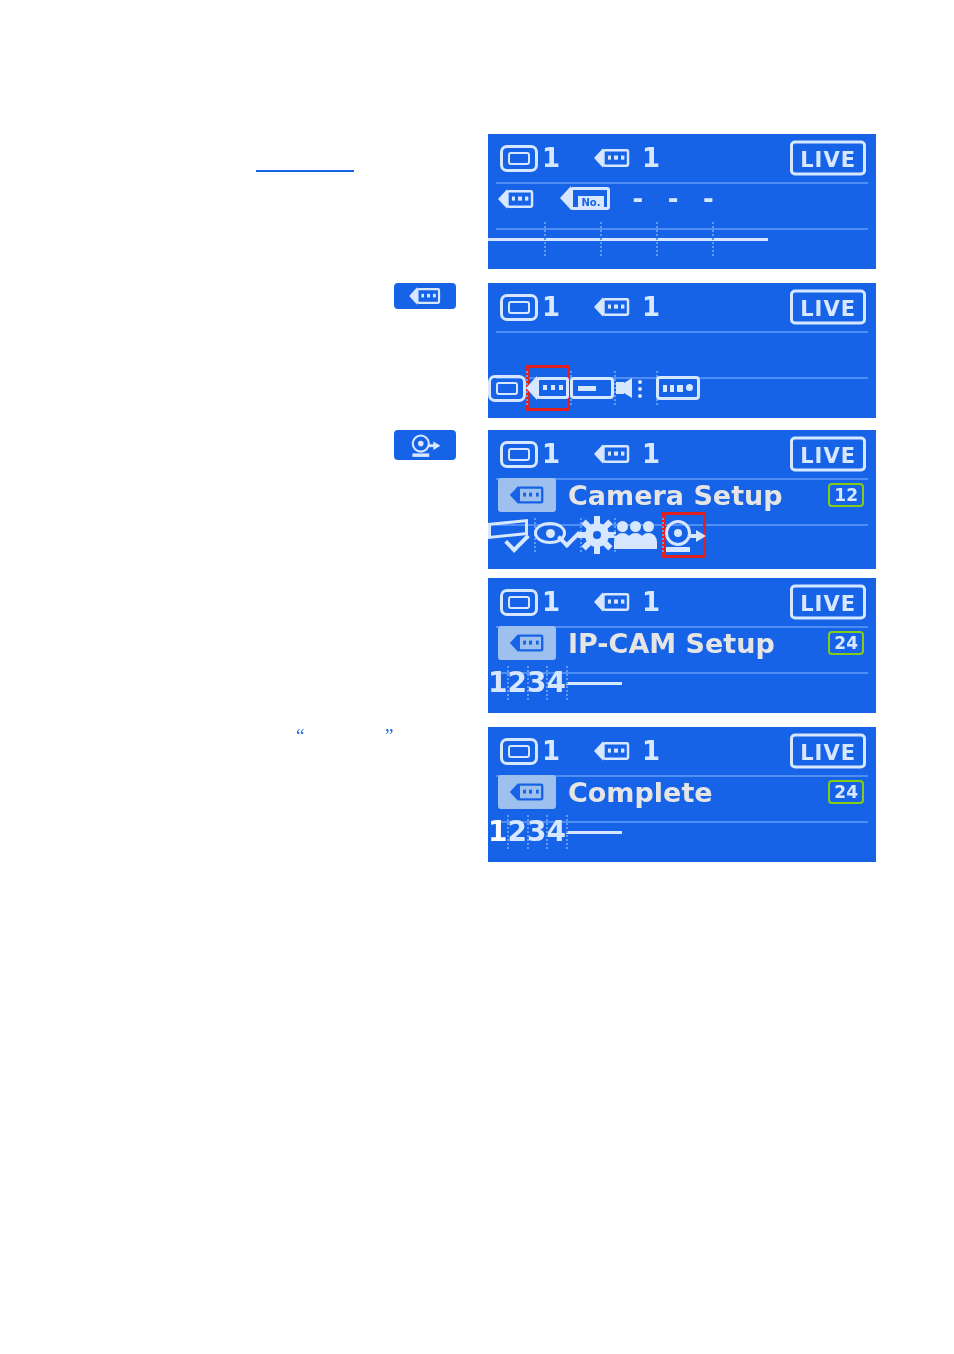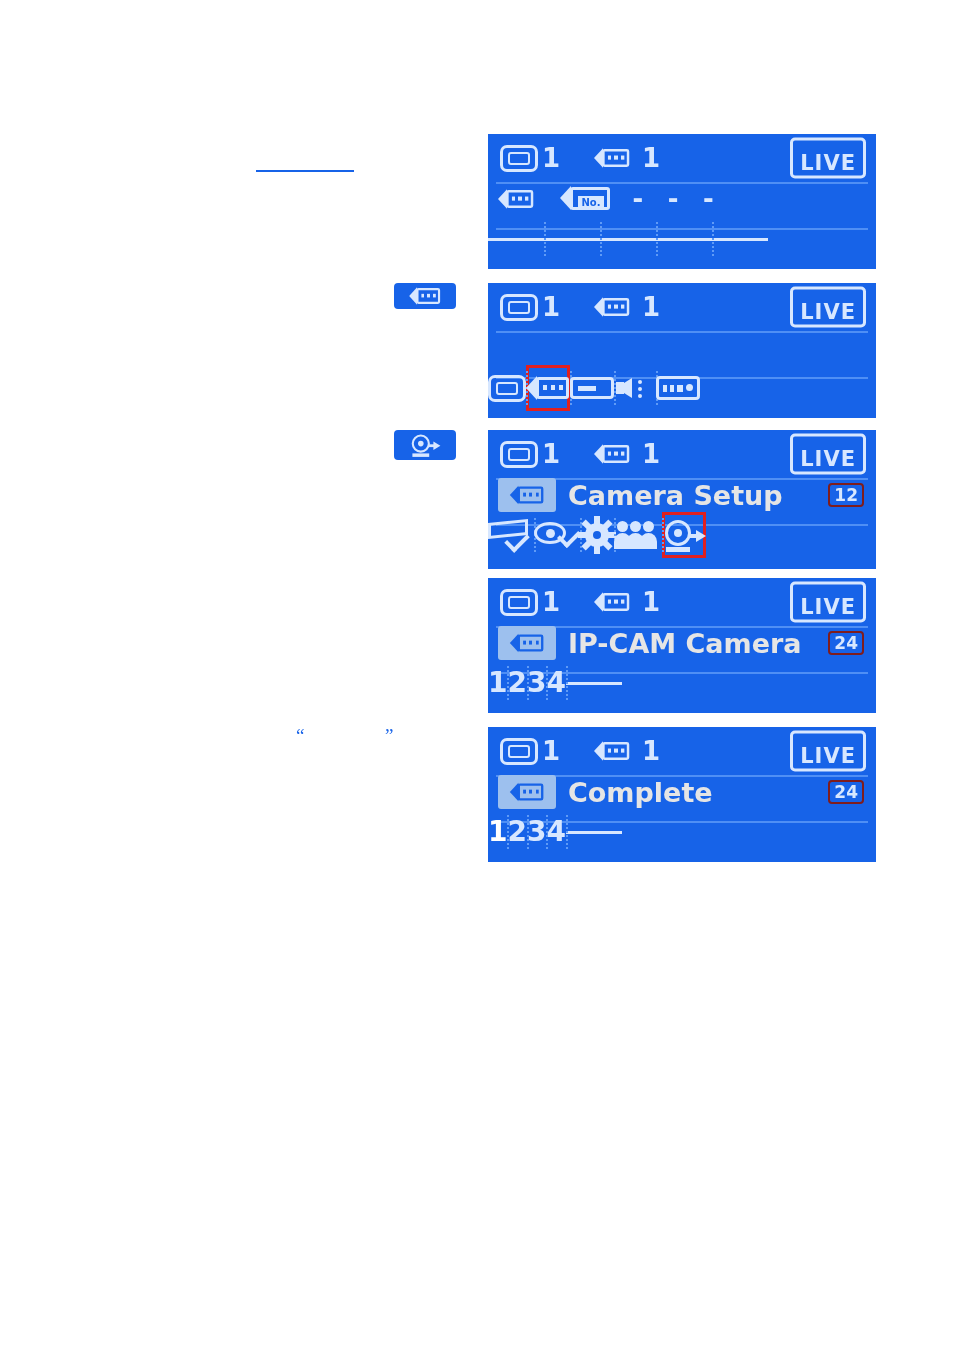--- a/index.html
+++ b/index.html
@@ -153,21 +153,21 @@
   }
 
   
   .live-badge {
     position: absolute;
     right: 10px;
     top: 50%;
     transform: translateY(-50%);
     border: 3px solid #d7e7ff;
     border-radius: 5px;
-    padding: 12px 7px 2px 7px;
+    padding: 6px 7px 2px 7px;
     font-family: "DejaVu Sans", sans-serif;
     font-weight: bold;
     font-size: 21px;
     letter-spacing: 1px;
     color: #d7e7ff;
     line-height: 1;
   }
 
   
   .count {
@@ -252,21 +252,21 @@
     color: #e5e5e5;
     margin-left: 12px;
     letter-spacing: 0px;
     white-space: nowrap;
   }
   .page-badge {
     position: absolute;
     right: 12px;
     top: 50%;
     transform: translateY(-50%);
-    border: 2px solid #7f1d1d;
+    border: 2px solid #84cc16;
     border-radius: 4px;
     padding: 0 4px;
     font-family: "DejaVu Sans", sans-serif;
     font-weight: bold;
     font-size: 17px;
     color: #d7e7ff;
     line-height: 20px;
   }
 
   
@@ -736,21 +736,21 @@
   </div>
   <div class="sep" style="top:48px"></div>
   <div class="lcd-row row-mid">
     <span class="tag">
       <span class="ico ico-cam">
         <span class="wedge"></span>
           <span class="body"></span>
           <span class="dots"></span>
       </span>
     </span>
-    <span class="menu-title">IP-CAM Camera</span>
+    <span class="menu-title">IP-CAM Setup</span>
     <span class="page-badge">24</span>
   </div>
   <div class="sep" style="top:94px"></div>
   <div class="lcd-row row-bot">
     <div class="seg-row">
       <div class="seg">
         <span class="num">1</span>
       </div>
       <div class="seg">
         <span class="num">2</span>

